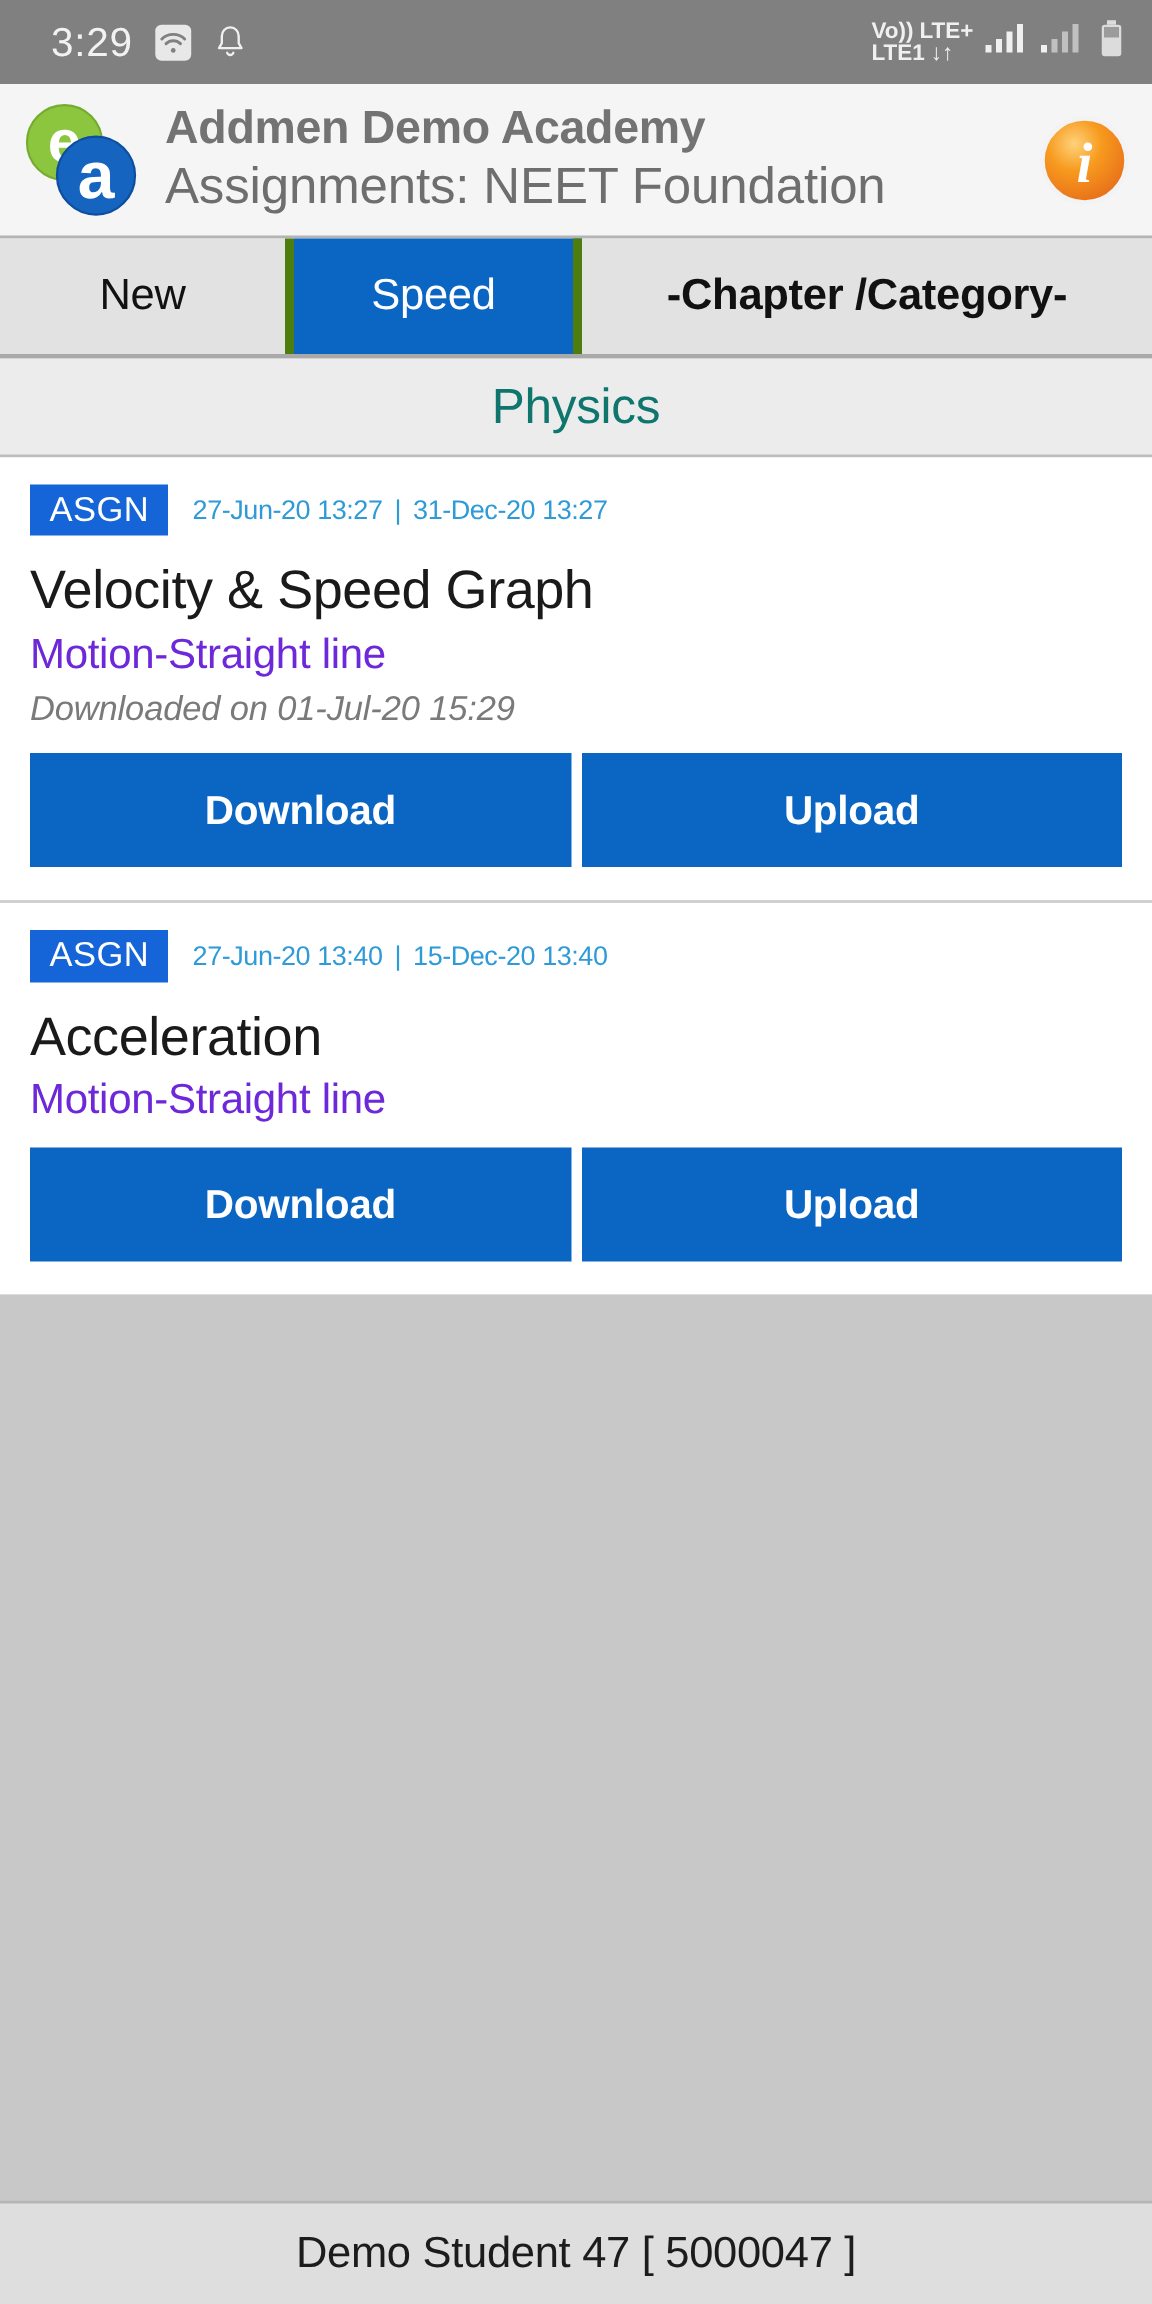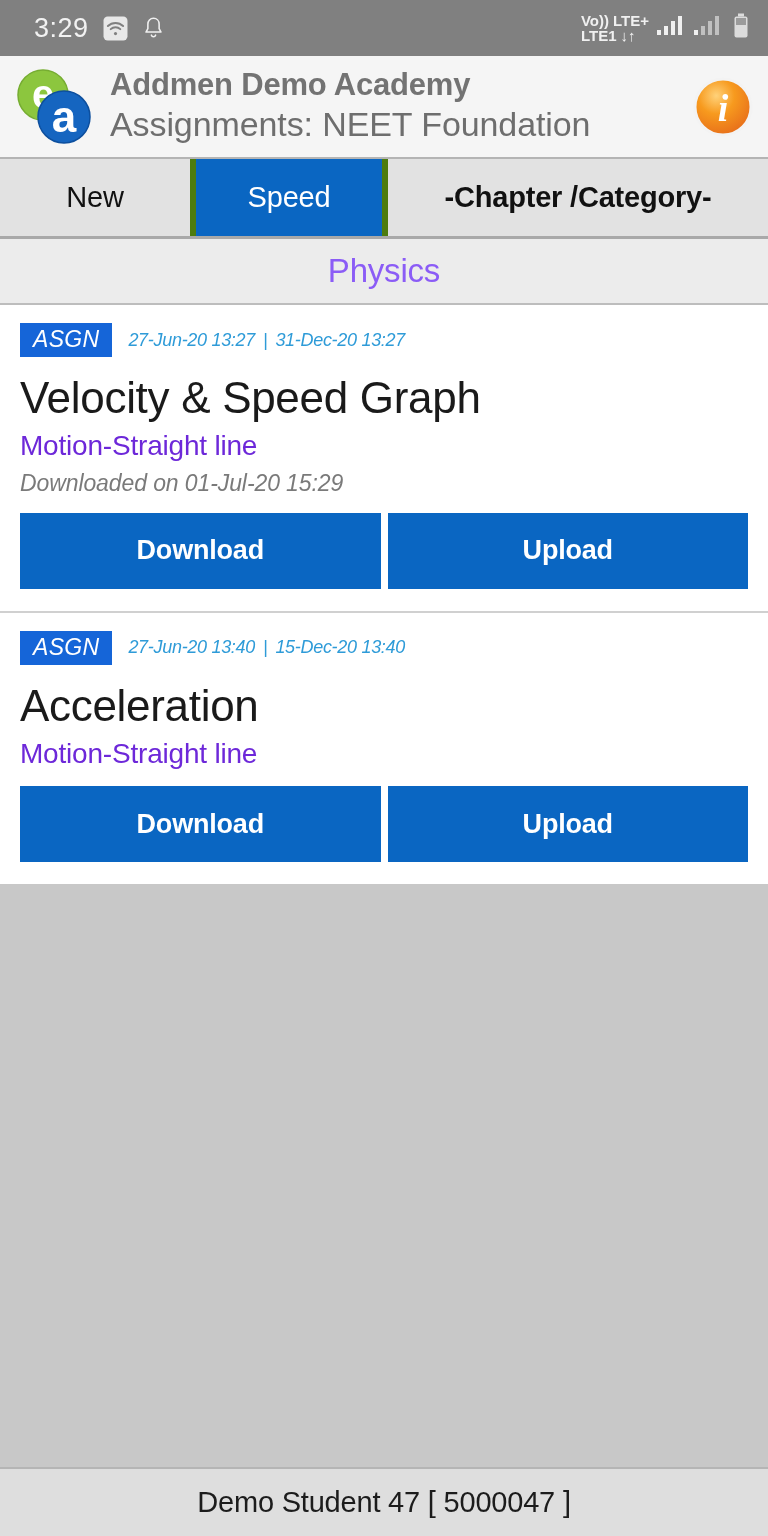--- a/index.html
+++ b/index.html
@@ -130,59 +130,58 @@
   .subject-bar {
     flex: 0 0 66px;
     background: #ececec;
     border-bottom: 2px solid #bdbdbd;
     display: flex;
     align-items: center;
     justify-content: center;
   }
   .subject-title {
     font-size: 33px;
-    color: #8b5cf6;
+    color: #0f766e;
     letter-spacing: -0.2px;
   }
 
   
   .list {
     background: #ffffff;
     flex: 0 0 auto;
   }
   .card {
     background: #ffffff;
     padding: 18px 20px 22px 20px;
     border-bottom: 2px solid #d0d0d0;
   }
   .card:last-child { border-bottom: none; }
   .meta-row {
     display: flex;
     align-items: center;
     gap: 16px;
     margin-bottom: 12px;
-    font-style: italic;
   }
   .badge {
     background: #1565d8;
     color: #ffffff;
     font-size: 23px;
     padding: 4px 13px 5px 13px;
     line-height: 1.1;
     letter-spacing: 0.3px;
   }
   .dates {
     font-size: 18px;
     color: #2e9bd8;
     white-space: nowrap;
     letter-spacing: -0.3px;
   }
   .date-sep { color: #2e9bd8; padding: 0 8px; }
   .card-title {
-    font-size: 44px;
+    font-size: 36px;
     color: #1a1a1a;
     line-height: 1.32;
     letter-spacing: -0.3px;
   }
   .card-sub {
     font-size: 28px;
     color: #6d28d9;
     line-height: 1.33;
     letter-spacing: -0.2px;
   }

